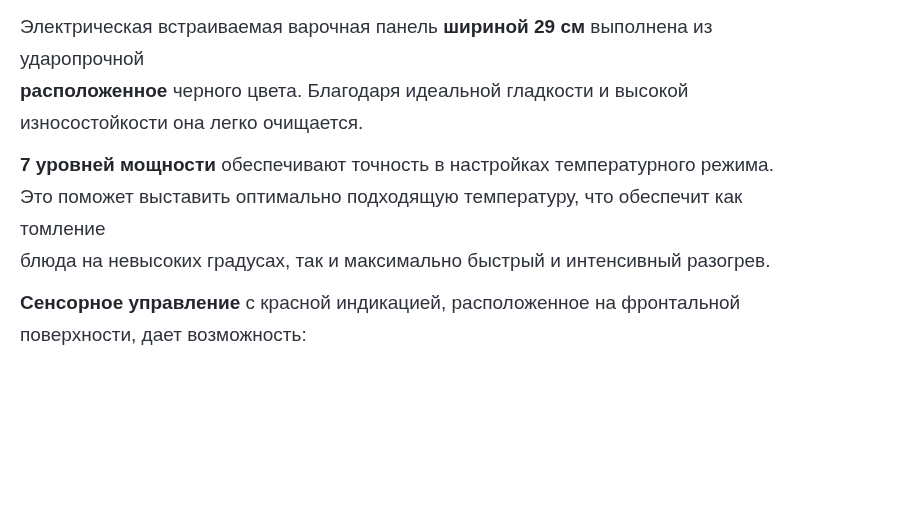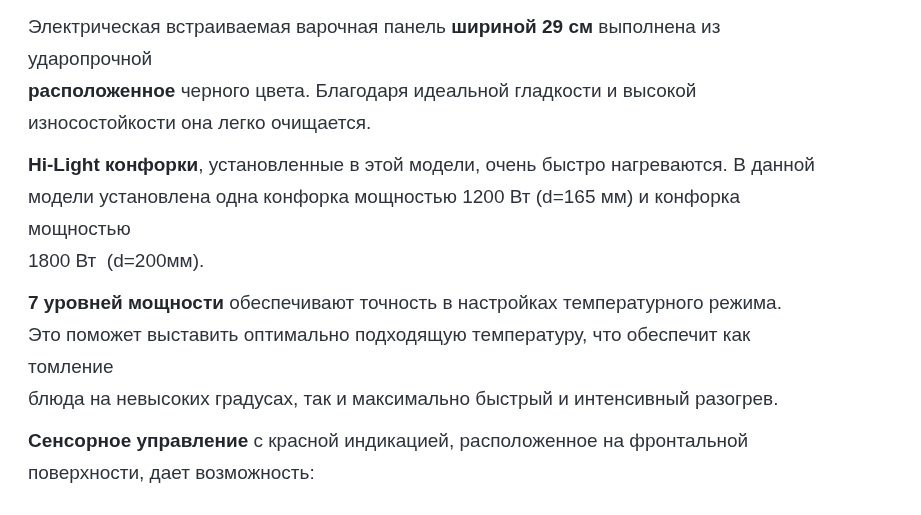--- a/index.html
+++ b/index.html
@@ -8,21 +8,21 @@
     background: #ffffff;
   }
   body {
     width: 921px;
     height: 515px;
     overflow: hidden;
   }
   .description {
     box-sizing: border-box;
     width: 829px;
-    padding: 11px 12px 0 28px;
+    padding: 11px 12px 0 20px;
     font-family: "Liberation Sans", sans-serif;
     font-size: 19px;
     line-height: 32px;
     color: #2e323b;
   }
   .description p {
     margin: 0 0 10px 0;
     white-space: pre-line; 
   }
   .b {
@@ -30,21 +30,18 @@
     color: #23262c;
   }
 </style>
 </head>
 <body>
 
 <main class="description">
   <p><span>Электрическая встраиваемая варочная панель </span><span class="b">шириной 29 см</span><span> выполнена из ударопрочной
 </span><span class="b">расположенное</span><span> черного цвета. Благодаря идеальной гладкости и высокой
 износостойкости она легко очищается.</span></p>
-  <p><span class="b">Hi-Light конфорки</span><span>, установленные в этой модели, очень быстро нагреваются. В данной
-модели установлена одна конфорка мощностью 1200 Вт (d=165 мм) и конфорка мощностью
-1800 Вт&nbsp; (d=200мм).</span></p>
   <p><span class="b">7 уровней мощности</span><span> обеспечивают точность в настройках температурного режима.
 Это поможет выставить оптимально подходящую температуру, что обеспечит как томление
 блюда на невысоких градусах, так и максимально быстрый и интенсивный разогрев.</span></p>
   <p><span class="b">Сенсорное управление</span><span> с красной индикацией, расположенное на фронтальной
 поверхности, дает возможность:</span></p>
 </main>
 
 </body></html>

